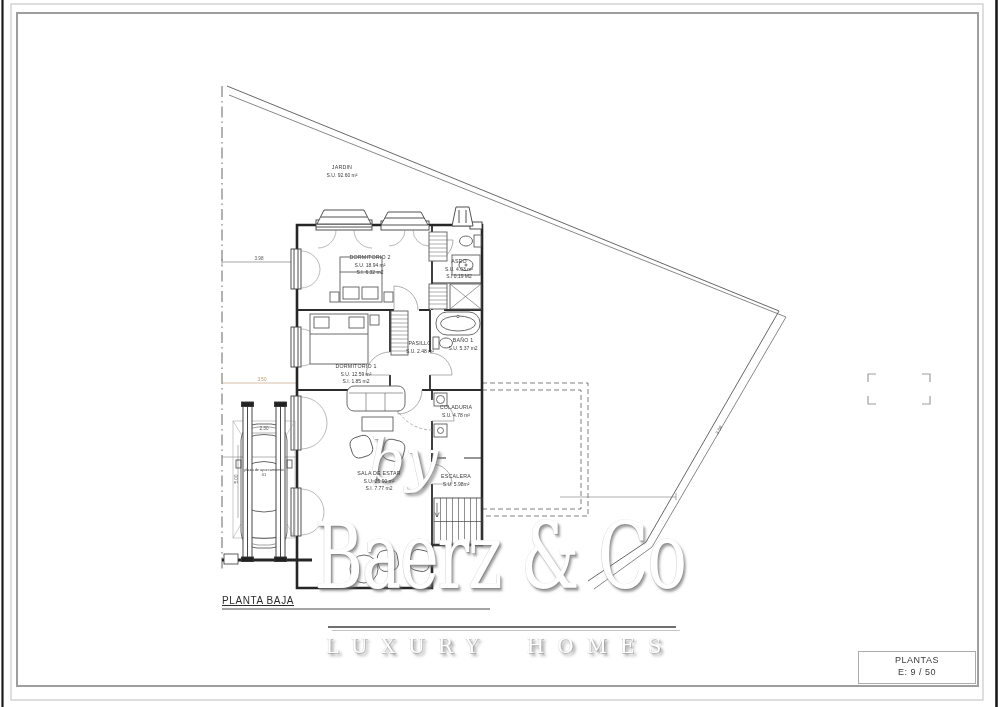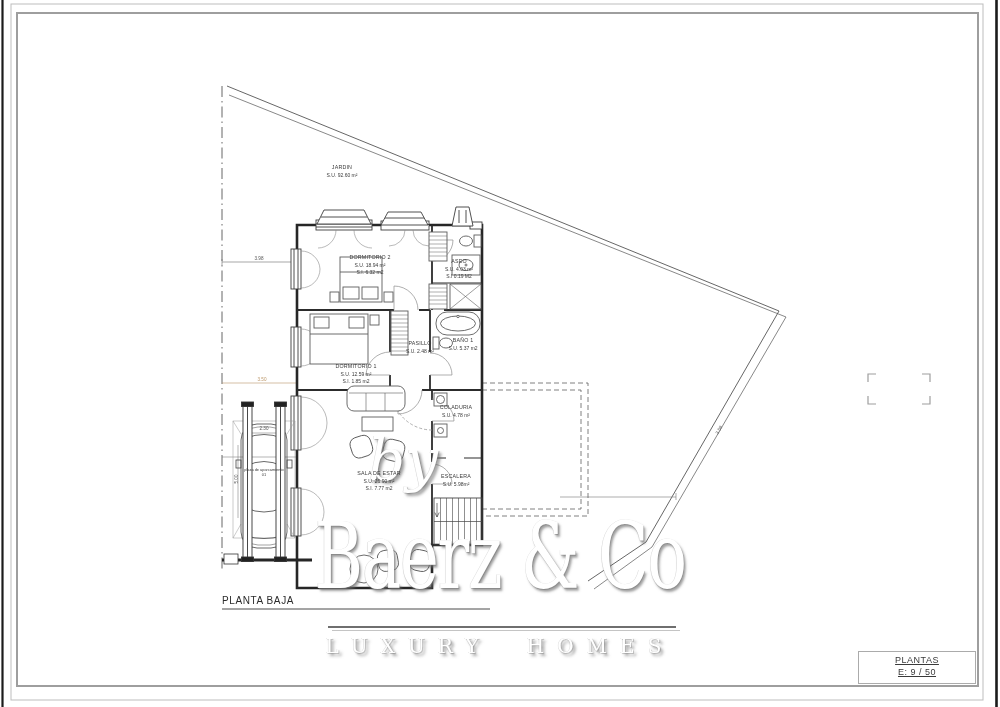--- a/index.html
+++ b/index.html
@@ -11,25 +11,25 @@
     font:5px/1.45 "Liberation Sans",sans-serif;color:#3a3a3a;white-space:nowrap;z-index:30;}
   .room-label .rname{font-size:5.3px;letter-spacing:.2px;}
   .tiny{font-size:3.9px;line-height:1.3;}
   
   .dim{position:absolute;transform:translate(-50%,-50%);font:4.6px "Liberation Sans",sans-serif;
        color:#555;white-space:nowrap;z-index:30;}
   .dim.rot90{transform:translate(-50%,-50%) rotate(-90deg);}
   .dim.rot60{transform:translate(-50%,-50%) rotate(-60deg);}
   
   .plan-title{position:absolute;left:222px;top:595px;font:10px "Liberation Sans",sans-serif;
-      letter-spacing:.6px;color:#2b2b2b;z-index:30;}
+      letter-spacing:.6px;color:#2b2b2b;z-index:30;text-decoration:underline;}
   
   .title-block{position:absolute;left:858px;top:651px;width:118px;height:33px;
       border:1px solid #ababab;box-sizing:border-box;text-align:center;z-index:30;}
-  .title-block div{font:9px/1.35 "Liberation Sans",sans-serif;color:#3a3a3a;letter-spacing:.5px;margin-top:2px;text-decoration:underline;}
+  .title-block div{font:9px/1.35 "Liberation Sans",sans-serif;color:#3a3a3a;letter-spacing:.5px;margin-top:2px;}
   .title-block div+div{margin-top:0;}
   
   #watermark{position:absolute;left:0;top:0;width:1000px;height:707px;pointer-events:none;z-index:20;margin-top:12px;}
   .wm{position:absolute;color:#ffffff;font-family:"DejaVu Serif","Liberation Serif",serif;
       text-shadow:3px 3px 3px rgba(105,105,105,.62),1px 1px 1px rgba(130,130,130,.55),
                   -0.5px -0.5px 0 rgba(205,205,205,.7);white-space:nowrap;}
   .wm-by{left:368px;top:414px;font-size:58px;font-style:italic;}
   .wm-brand{left:500px;top:499px;font-size:92px;letter-spacing:-2px;
       transform:translateX(-50%) scaleX(.72);line-height:1;}
   .wm-rule{position:absolute;left:328px;top:614px;width:348px;height:2px;background:#6f6f6f;}

